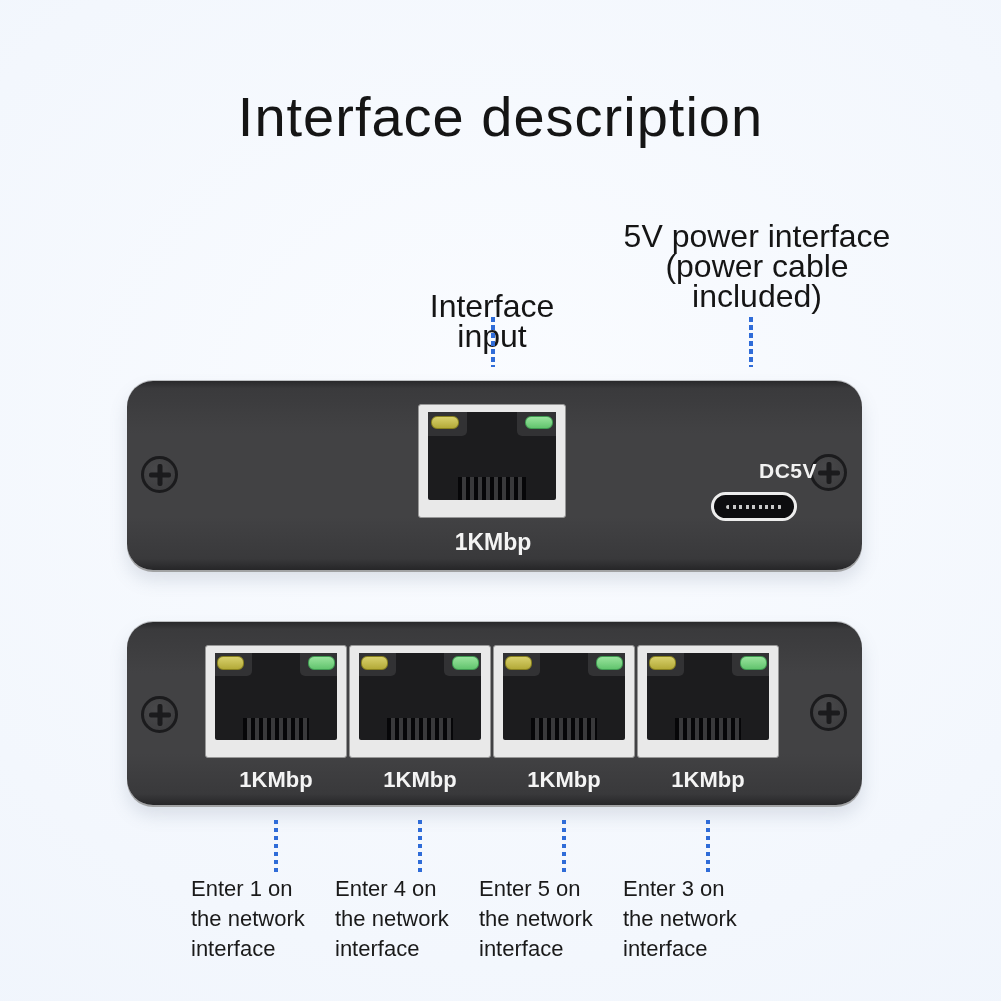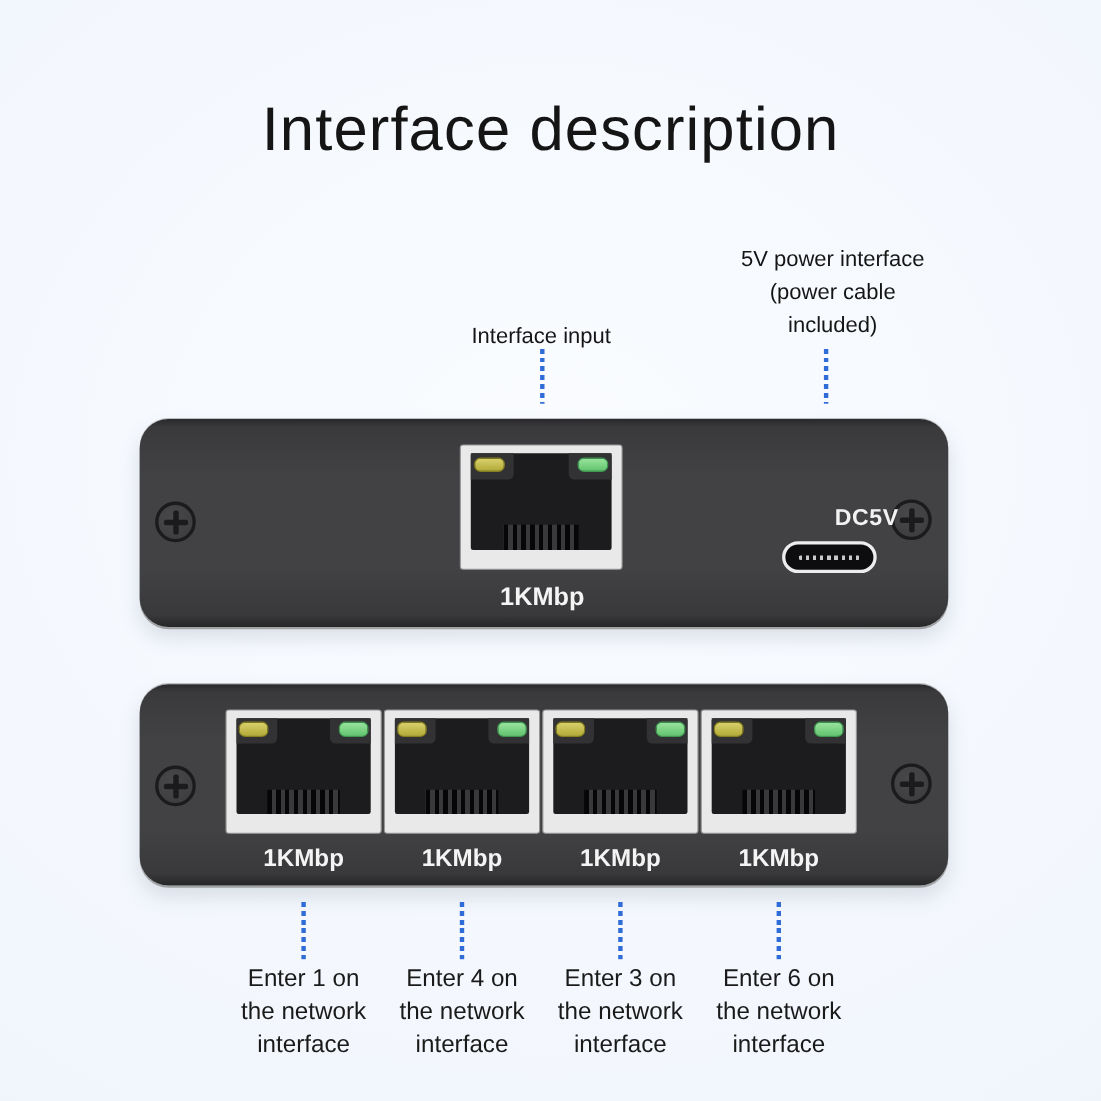--- a/index.html
+++ b/index.html
@@ -6,21 +6,21 @@
   .canvas {
     position:relative; width:1001px; height:1001px; overflow:hidden;
     background: radial-gradient(140% 120% at 50% 42%, #fafcff 0%, #f3f7fd 45%, #eaf1fb 100%);
     font-family:"Liberation Sans","DejaVu Sans",sans-serif;
     color:#151515;
   }
   .title {
     position:absolute; top:84px; left:0; width:100%;
     text-align:center; font-size:56px; font-weight:400; letter-spacing:1px;
   }
-  .ann { position:absolute; text-align:center; font-size:20px; line-height:30px; white-space:pre-line; }
+  .ann { position:absolute; text-align:center; font-size:32px; line-height:30px; white-space:pre-line; }
   .ann-input { top:264px; left:392px; width:200px;margin-top:27px; }
   .ann-power { top:221px; left:607px; width:300px; }
   .dotline {
     position:absolute; width:4px;
     background-image: repeating-linear-gradient(180deg, #2f6cd8 0px, #2f6cd8 4.5px, rgba(0,0,0,0) 4.5px, rgba(0,0,0,0) 8px);
   }
   .dot-top { top:317px; height:50px; }
   .dot-bottom { top:820px; height:52px; }
 
   .device {
@@ -70,21 +70,21 @@
     content:""; position:absolute; left:50%; top:50%; transform:translate(-50%,-50%);
     width:56px; height:4px; border-radius:2px;
     background: repeating-linear-gradient(90deg,#c9c9c9 0px,#c9c9c9 3px, rgba(0,0,0,0) 3px, rgba(0,0,0,0) 6.5px);
   }
 
   .port-strip { position:absolute; left:78px; top:23px; width:574px; display:flex; gap:2px; }
   .port-cell { width:142px; }
   .port-cell .rj45 { position:relative; width:142px; height:113px; }
   .port-label { margin-top:9px; text-align:center; color:#f4f4f4; font-weight:bold; font-size:22px; }
 
-  .enter-label { position:absolute; top:874px; width:170px; text-align:center; font-size:22px; line-height:30px; white-space:pre-line; color:#1a1a1a; }
+  .enter-label { position:absolute; top:874px; width:170px; font-size:22px; line-height:30px; white-space:pre-line; color:#1a1a1a; }
 </style>
 </head>
 <body>
 
 <div class="canvas">
 
   <div class="title">Interface description</div>
 
   <div class="ann ann-input">Interface input</div>
   <div class="ann ann-power">5V power interface
@@ -180,20 +180,20 @@
 
 <div class="dotline dot-bottom" style="left: 274px;"></div>
     <div class="enter-label" style="left: 191px;">Enter 1 on
 the network
 interface</div>
     <div class="dotline dot-bottom" style="left: 418px;"></div>
     <div class="enter-label" style="left: 335px;">Enter 4 on
 the network
 interface</div>
     <div class="dotline dot-bottom" style="left: 562px;"></div>
-    <div class="enter-label" style="left: 479px;">Enter 3 on
+    <div class="enter-label" style="left: 479px;">Enter 5 on
 the network
 interface</div>
     <div class="dotline dot-bottom" style="left: 706px;"></div>
-    <div class="enter-label" style="left: 623px;">Enter 6 on
+    <div class="enter-label" style="left: 623px;">Enter 3 on
 the network
 interface</div>
   </div>
 
 </body></html>

